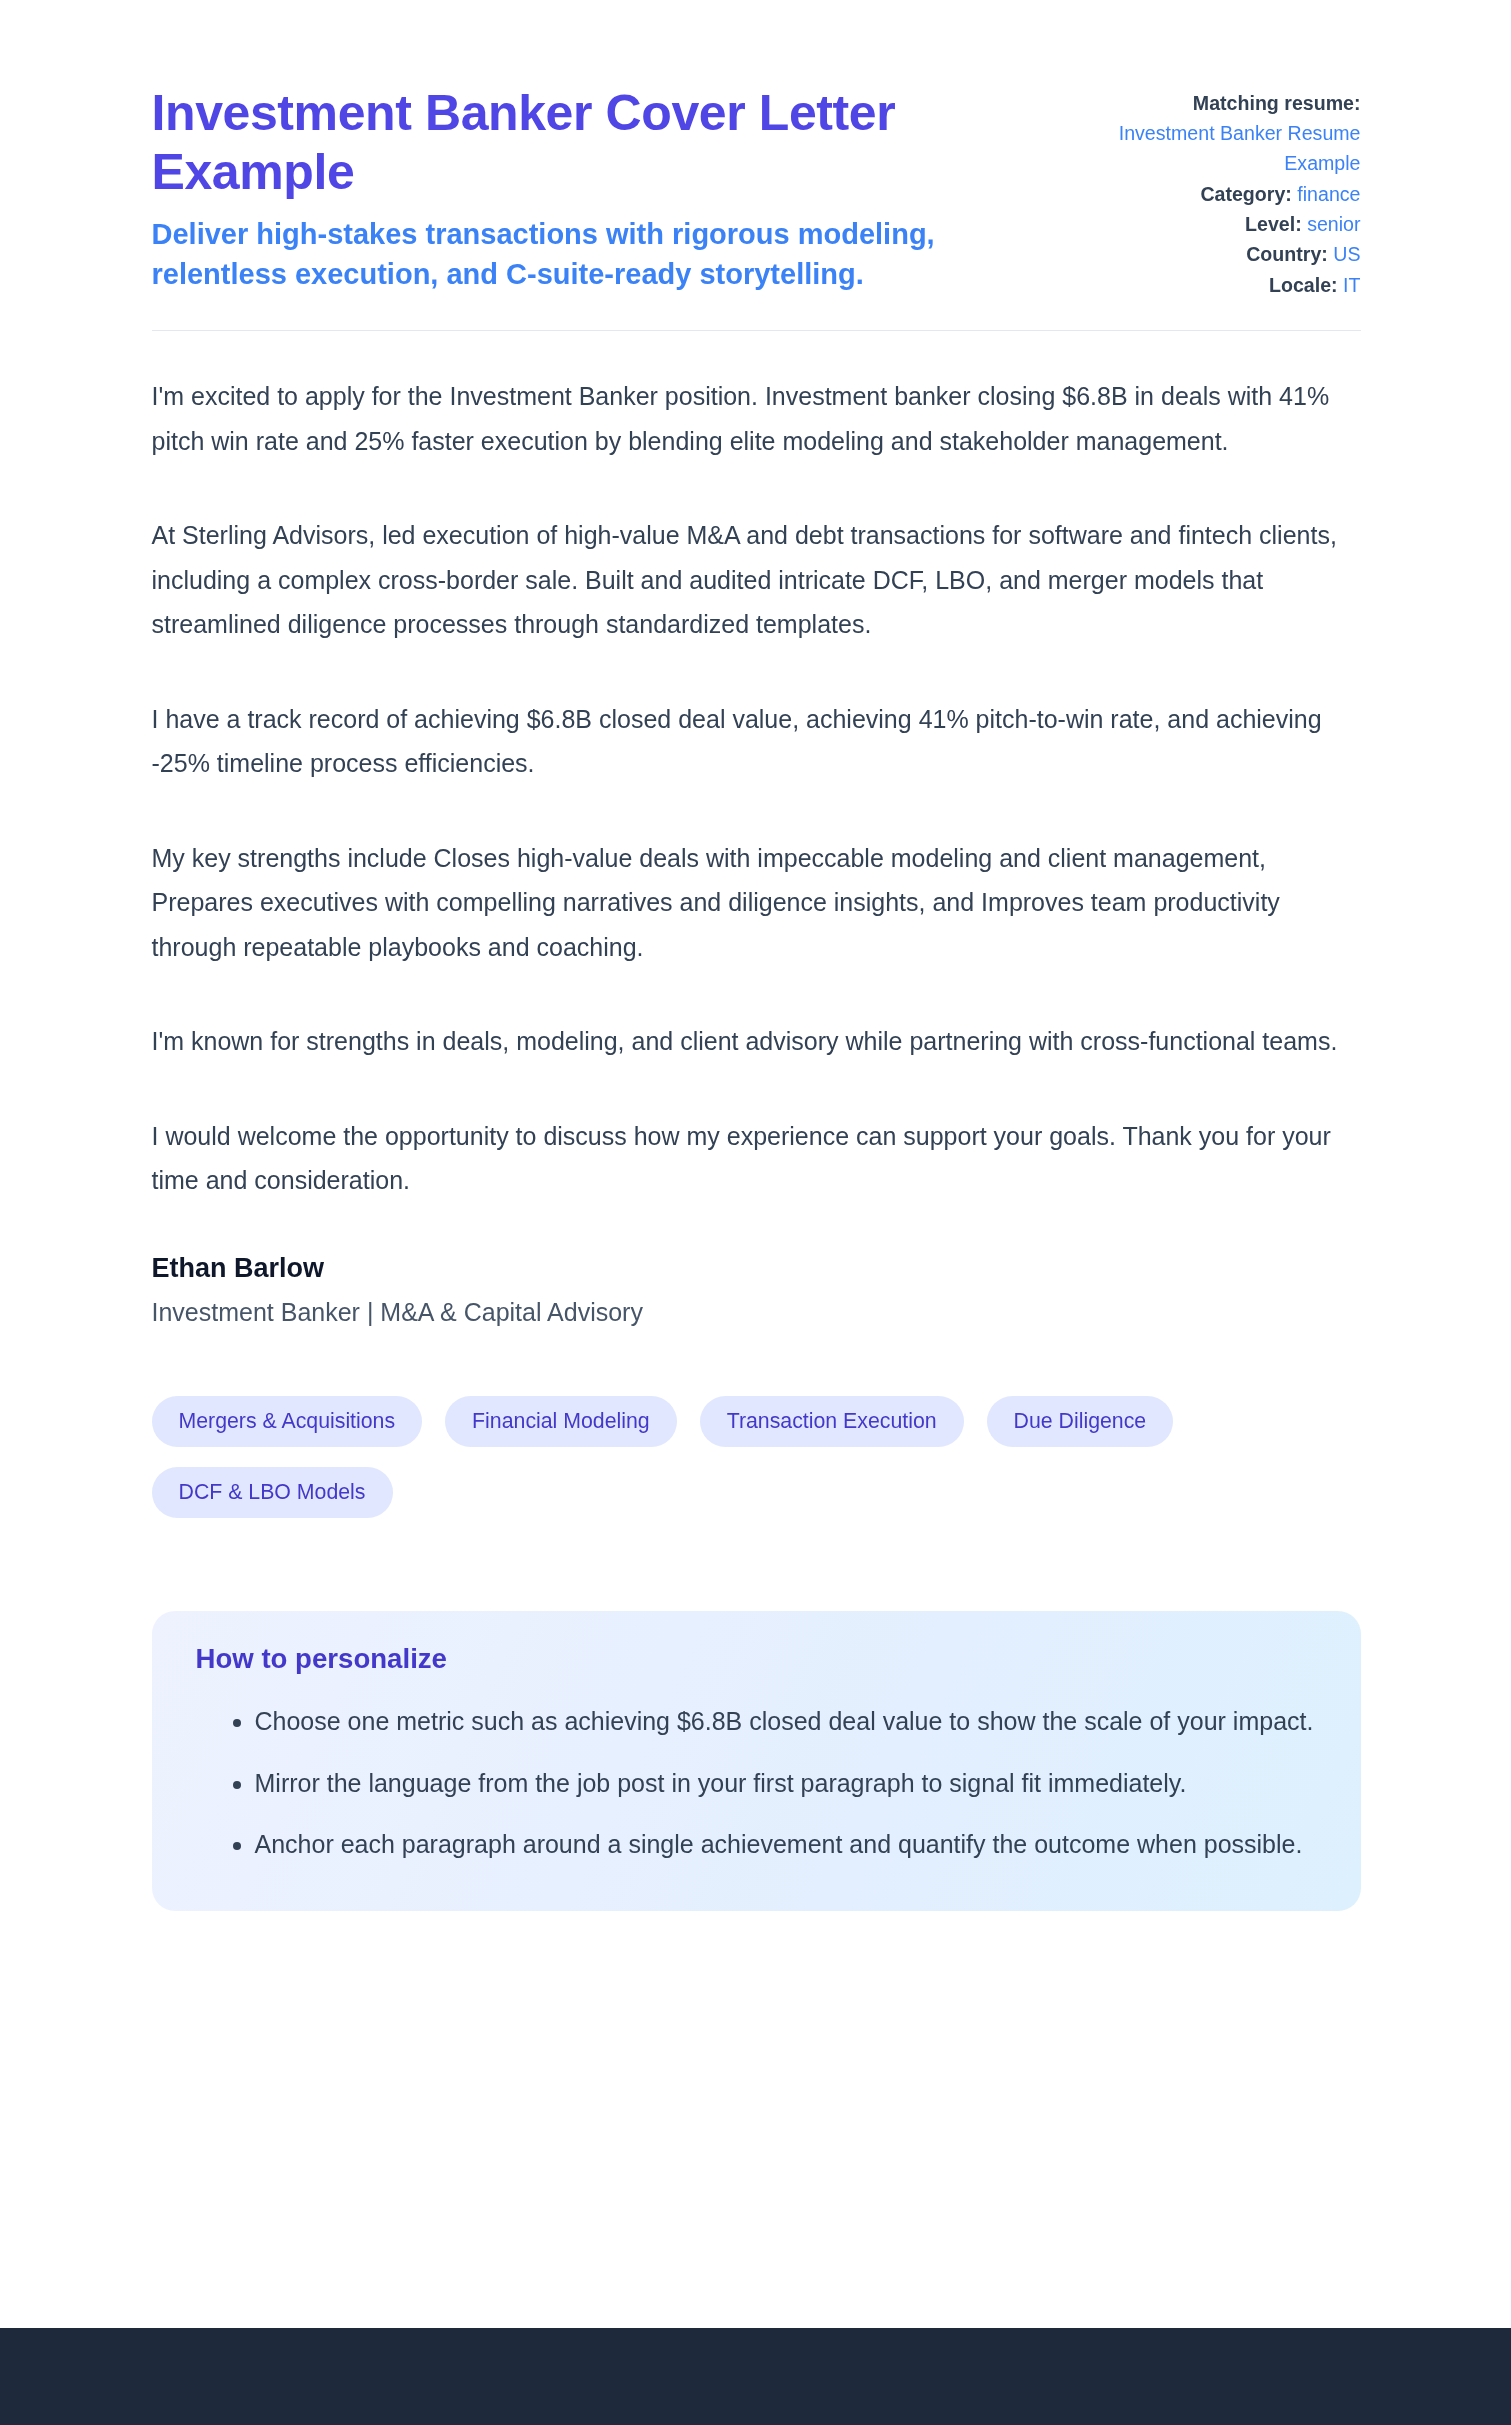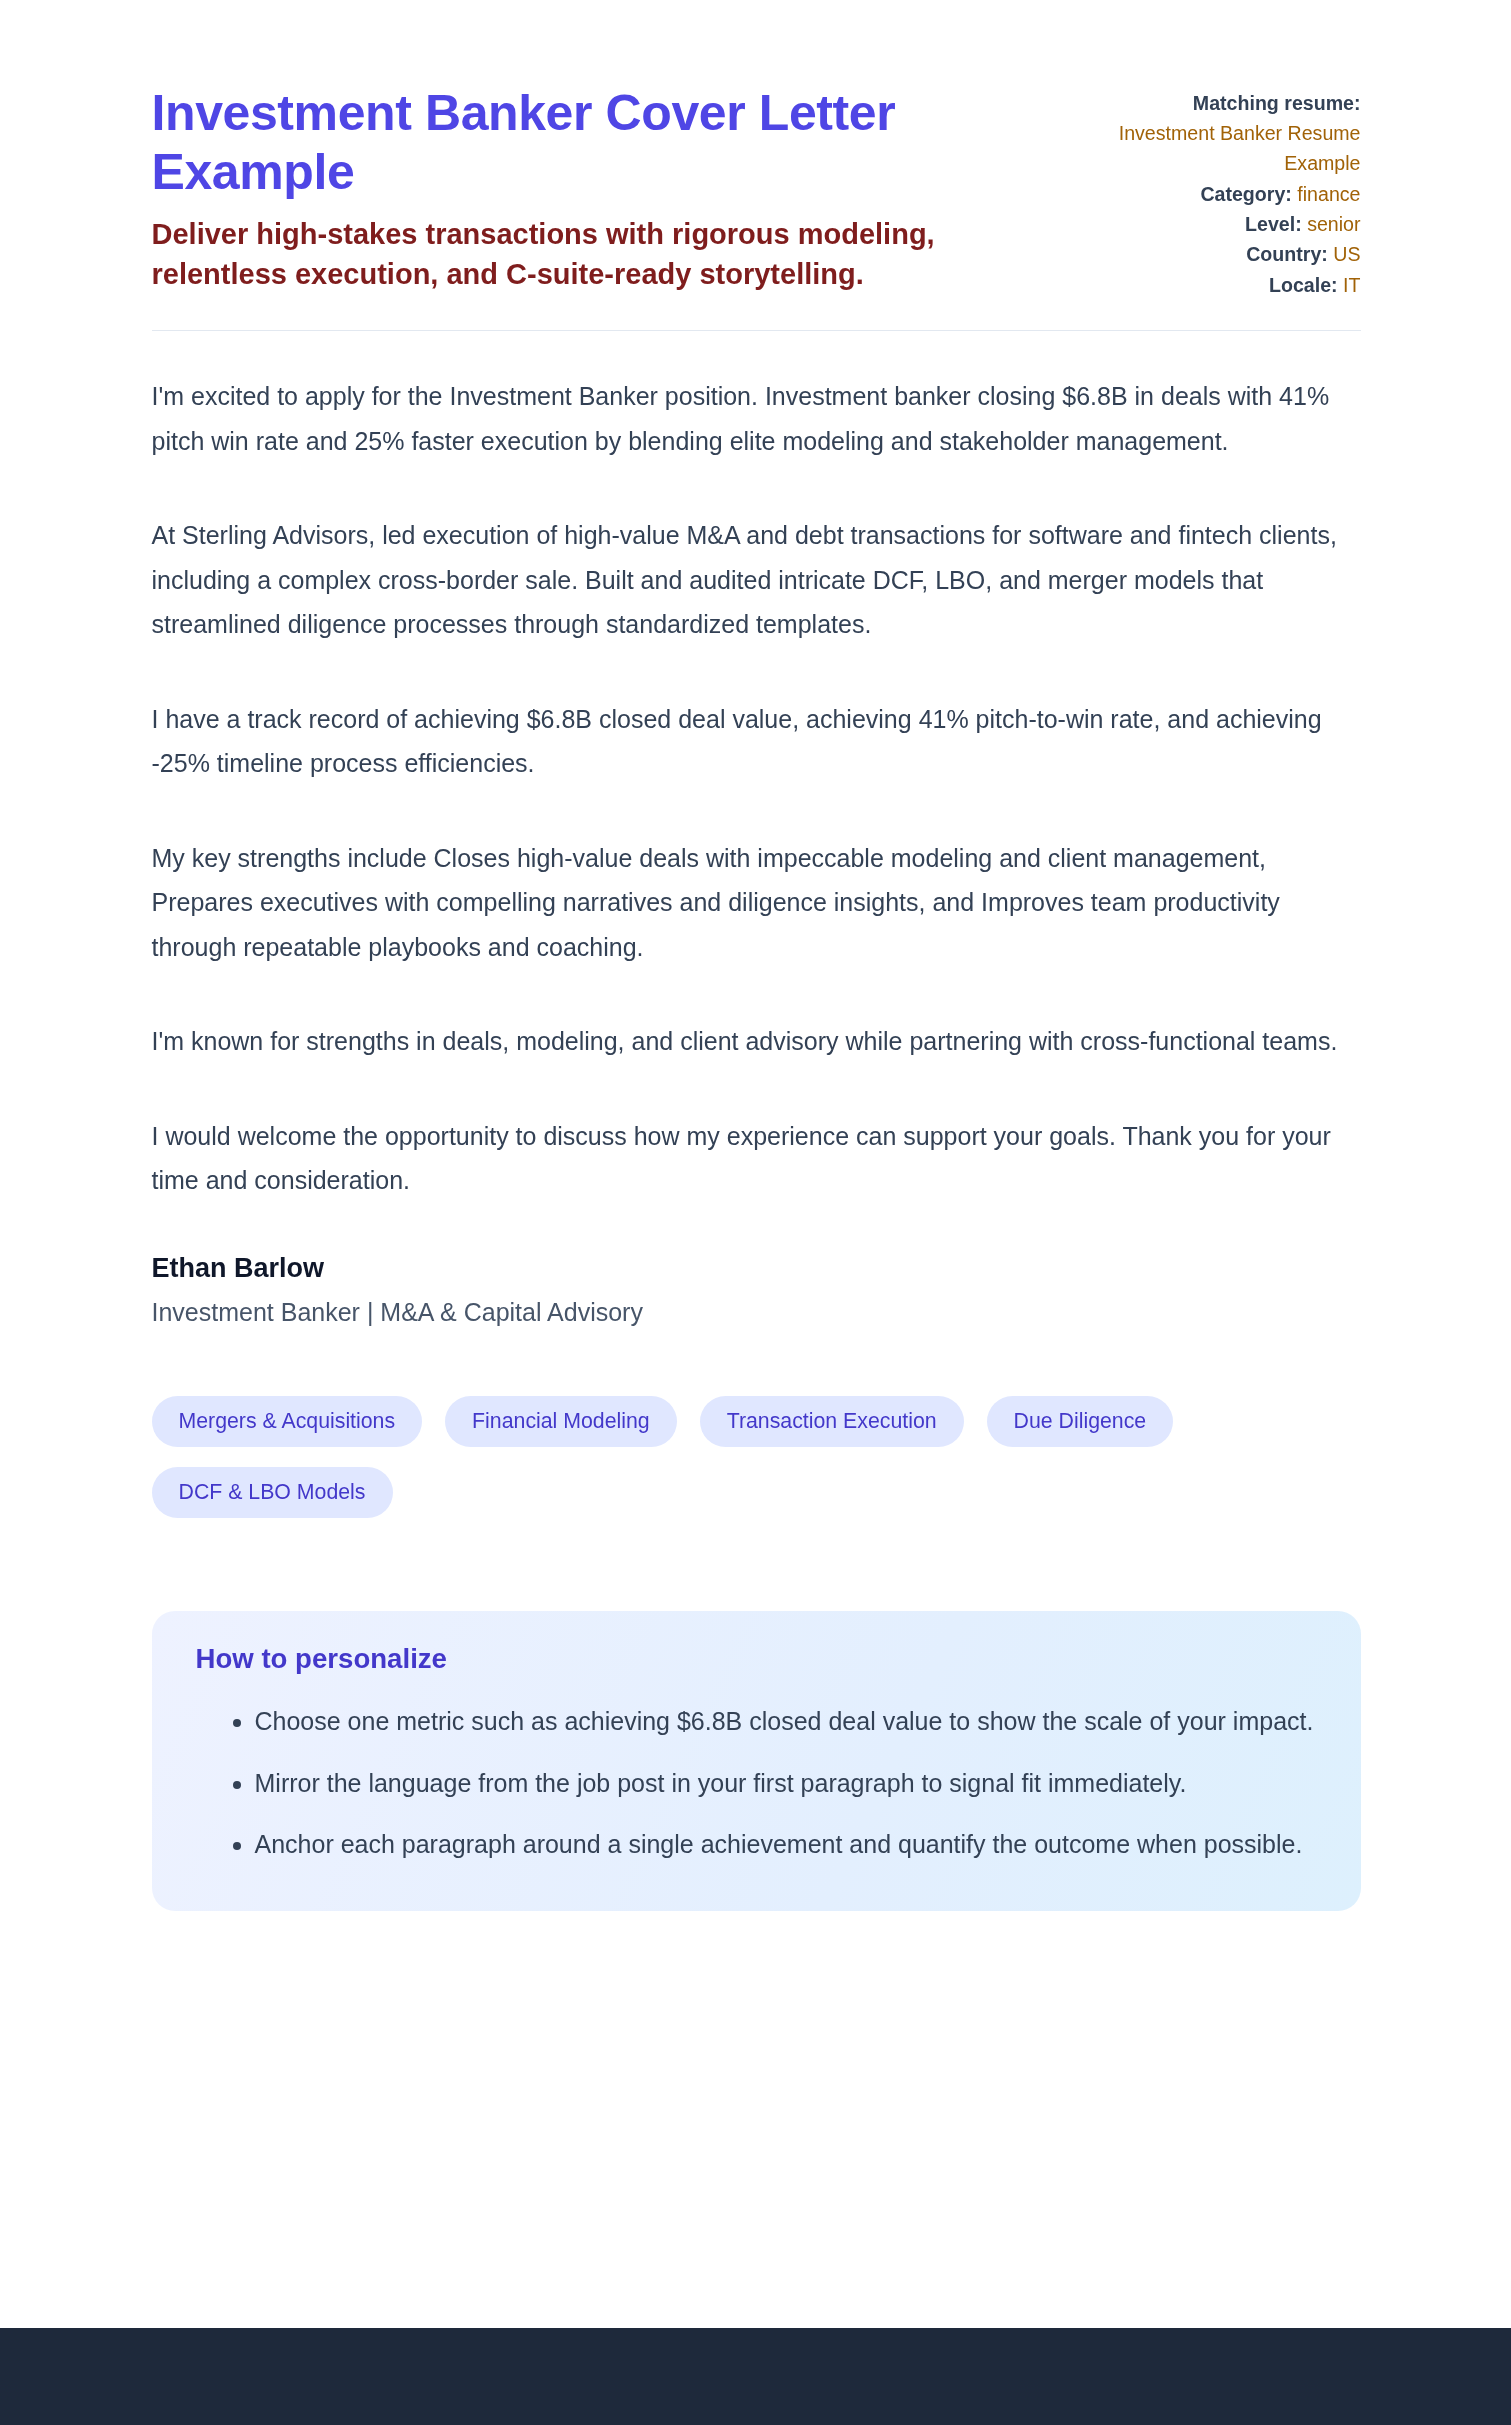--- a/index.html
+++ b/index.html
@@ -31,33 +31,33 @@
     line-height: 1.17;
     font-weight: 800;
     color: #4f46e5;
     letter-spacing: -0.4px;
   }
   p.subtitle {
     margin-top: 14.2px;
     font-size: 29px;
     line-height: 1.37;
     font-weight: 700;
-    color: #7f1d1d;
+    color: #3b82f6;
     max-width: 845px;
   }
   aside.meta {
     flex: 0 0 276px;
     width: 276px;
     text-align: right;
     font-size: 19.6px;
     line-height: 1.55;
     padding-top: 3.6px;
   }
   .meta-label { font-weight: 700; color: #334155; }
-  .meta-value { font-weight: 400; color: #a16207; }
+  .meta-value { font-weight: 400; color: #3b82f6; }
   hr.divider {
     border: none;
     border-top: 1.8px solid #e2e8f0;
     margin-top: 30px;
   }
   
   .salutation {
     margin-top: 76px;
     font-size: 25px;
     font-weight: 700;

